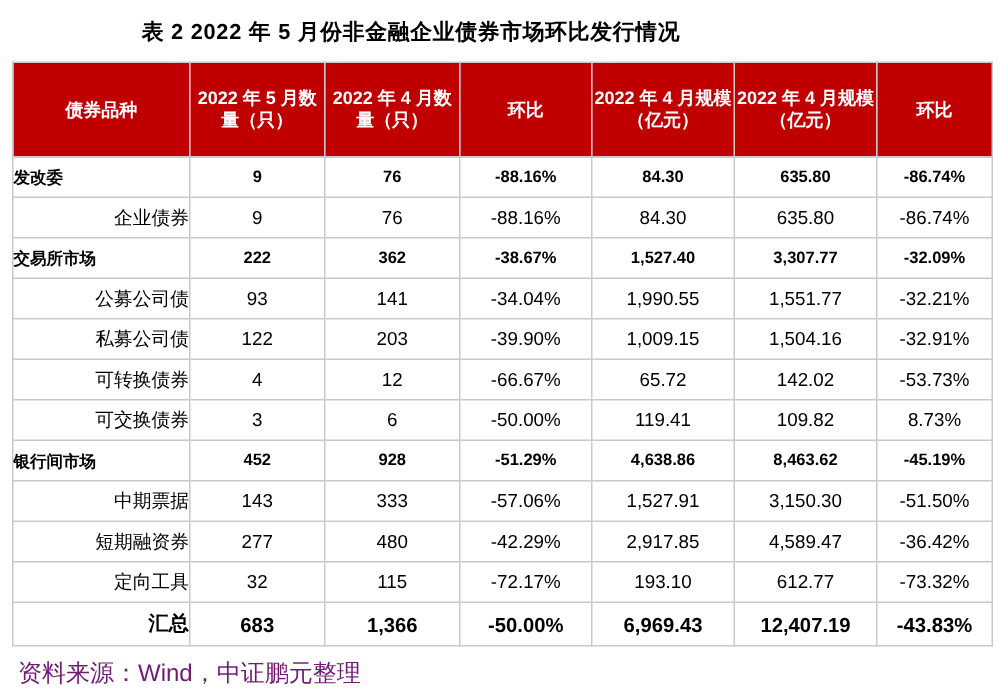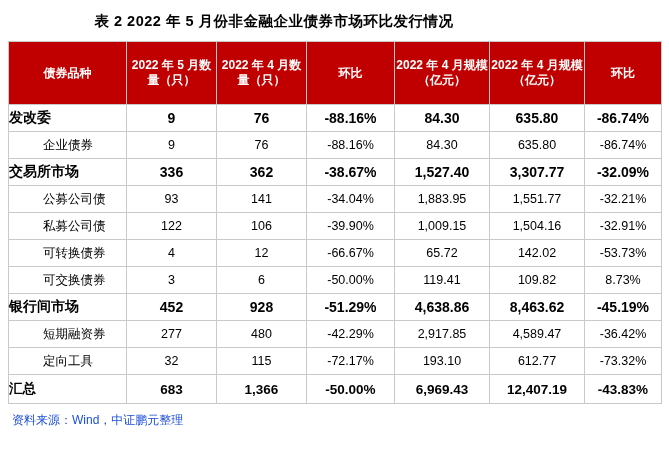--- a/index.html
+++ b/index.html
@@ -55,42 +55,43 @@
     font-size: 12.5px;
     vertical-align: middle;
     background: #ffffff;
   }
   td.label {
     text-align: left;
     padding-left: 16px;
   }
   td.label.indent {
     padding-left: 34px;
+    text-align: right;
   }
   td.num {
     text-align: center;
   }
   tr.bold td {
     font-weight: bold;
-    font-size: 14px;
+    font-size: 11px;
     margin-top: 36px;
   }
   tr.total td {
     font-weight: bold;
     font-size: 13.5px;
     height: 28px;
     text-align: center;
   }
   tr.total td.label {
-    text-align: left;
+    text-align: right;
     padding-left: 0;
   }
   .source {
-    font-size: 12px;
-    color: #1d4ed8;
+    font-size: 16px;
+    color: #701a75;
     padding: 8px 0 0 4px;
   }
   col.c0 { width: 118px; }
   col.c1 { width: 90px; }
   col.c2 { width: 90px; }
   col.c3 { width: 88px; }
   col.c4 { width: 95px; }
   col.c5 { width: 95px; }
   col.c6 { width: 77px; }
 </style>
@@ -139,42 +140,42 @@
         <td class="num">9</td>
         <td class="num">76</td>
         <td class="num">-88.16%</td>
         <td class="num">84.30</td>
         <td class="num">635.80</td>
         <td class="num">-86.74%</td>
       </tr>
 
       <tr class="bold">
         <td class="label">交易所市场</td>
-        <td class="num">336</td>
+        <td class="num">222</td>
         <td class="num">362</td>
         <td class="num">-38.67%</td>
         <td class="num">1,527.40</td>
         <td class="num">3,307.77</td>
         <td class="num">-32.09%</td>
       </tr>
 
       <tr>
         <td class="label indent">公募公司债</td>
         <td class="num">93</td>
         <td class="num">141</td>
         <td class="num">-34.04%</td>
-        <td class="num">1,883.95</td>
+        <td class="num">1,990.55</td>
         <td class="num">1,551.77</td>
         <td class="num">-32.21%</td>
       </tr>
 
       <tr>
         <td class="label indent">私募公司债</td>
         <td class="num">122</td>
-        <td class="num">106</td>
+        <td class="num">203</td>
         <td class="num">-39.90%</td>
         <td class="num">1,009.15</td>
         <td class="num">1,504.16</td>
         <td class="num">-32.91%</td>
       </tr>
 
       <tr>
         <td class="label indent">可转换债券</td>
         <td class="num">4</td>
         <td class="num">12</td>
@@ -197,20 +198,29 @@
       <tr class="bold">
         <td class="label">银行间市场</td>
         <td class="num">452</td>
         <td class="num">928</td>
         <td class="num">-51.29%</td>
         <td class="num">4,638.86</td>
         <td class="num">8,463.62</td>
         <td class="num">-45.19%</td>
       </tr>
 
+      <tr>
+        <td class="label indent">中期票据</td>
+        <td class="num">143</td>
+        <td class="num">333</td>
+        <td class="num">-57.06%</td>
+        <td class="num">1,527.91</td>
+        <td class="num">3,150.30</td>
+        <td class="num">-51.50%</td>
+      </tr>
 
       <tr>
         <td class="label indent">短期融资券</td>
         <td class="num">277</td>
         <td class="num">480</td>
         <td class="num">-42.29%</td>
         <td class="num">2,917.85</td>
         <td class="num">4,589.47</td>
         <td class="num">-36.42%</td>
       </tr>

